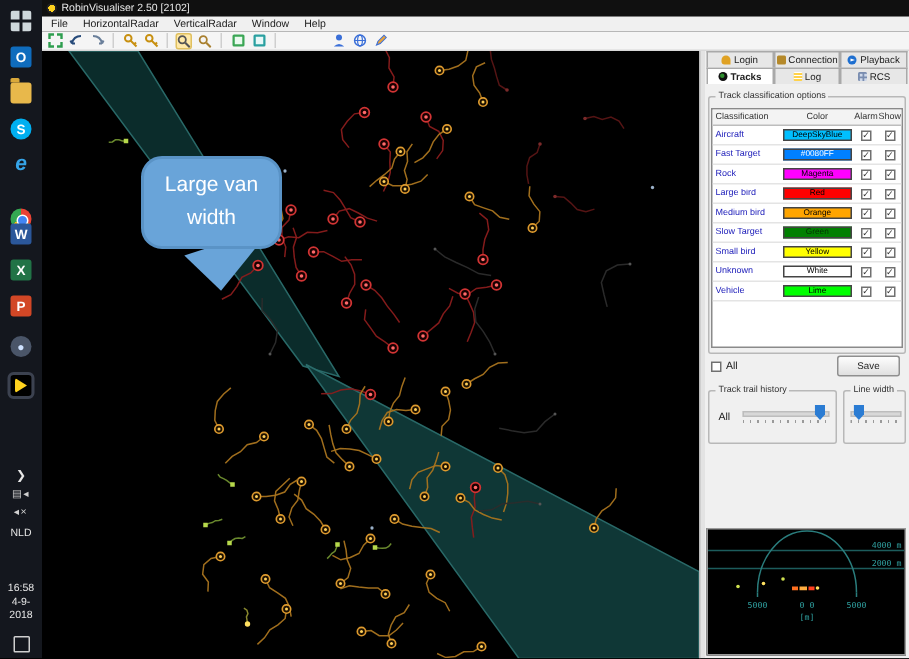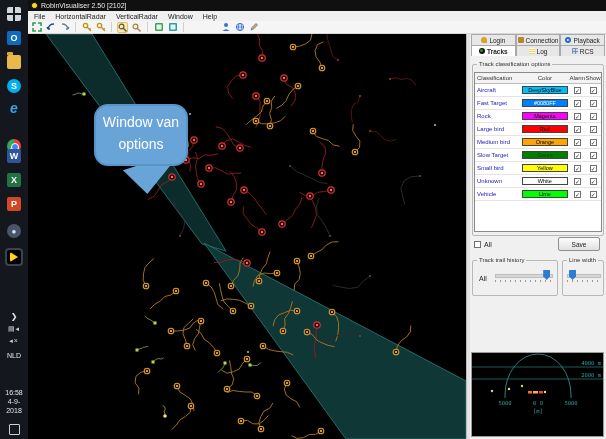--- a/index.html
+++ b/index.html
@@ -442,22 +442,22 @@
         <path d="M330,302 L321.8,300.2 L313.5,301.2 L305.1,301.9 L297.7,305.9 L289.3,306.9" stroke="#2c2c2c" stroke-width="1" fill="none" opacity="0.95"></path>
         <circle cx="330" cy="302" r="1" fill="#555"></circle>
         <path d="M390,142 L381.6,142.7 L374.2,146.6 L370.9,154.3 L372.7,162.5 L374.8,170.6" stroke="#2c2c2c" stroke-width="1" fill="none" opacity="0.95"></path>
         <circle cx="390" cy="142" r="1" fill="#555"></circle>
         <circle cx="405" cy="91" r="1.1" fill="#9ab0c8"></circle>
         <circle cx="218" cy="318" r="1.1" fill="#9ab0c8"></circle>
         <circle cx="160" cy="80" r="1.1" fill="#9ab0c8"></circle>
       </svg>
     <div class="callout-tail"></div>
     <div class="callout">
-      <div>Window van</div>
-      <div>options</div>
+      <div>Large van</div>
+      <div>width</div>
     </div>
   </div>
   <div class="scrollstrip"></div>
 
   <div class="panel">
     <div class="tabs">
       <div class="tabrow">
         <div class="tab">
             <span class="tic tic-key"></span>
             <span>Login</span>

